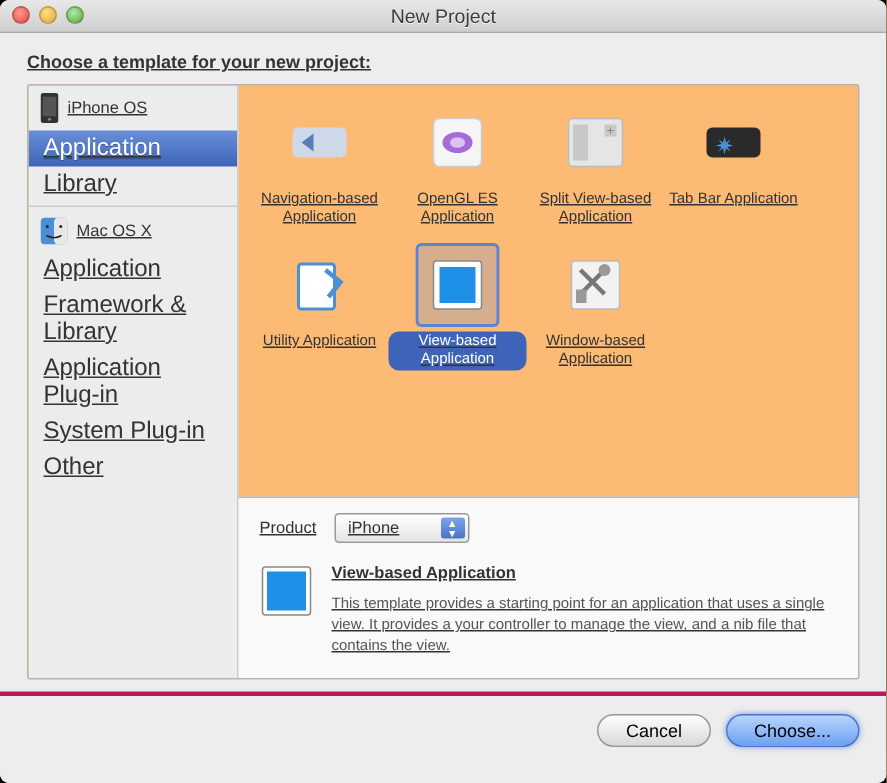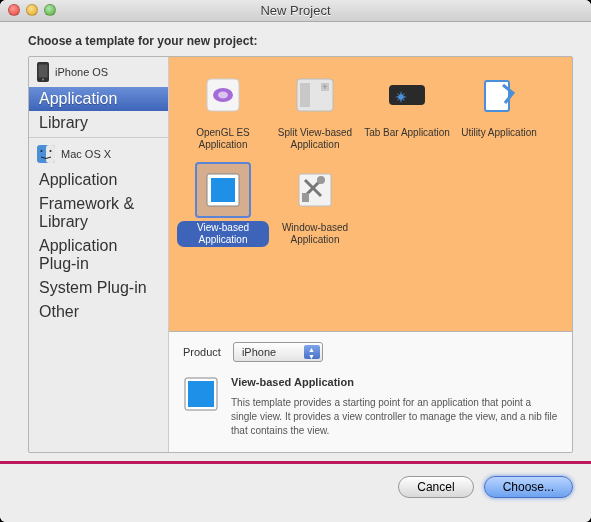--- a/index.html
+++ b/index.html
@@ -5,21 +5,21 @@
 * { margin: 0; padding: 0; box-sizing: border-box; }
 body { background: #000; font-family: "Lucida Grande", Arial, sans-serif; font-size: 11px; color: #333; display: flex; align-items: center; justify-content: center; height: 100vh; }
 .window { width: 591px; height: 522px; background: #ededed; border-radius: 6px; box-shadow: 0 4px 30px rgba(0,0,0,0.5); overflow: hidden; display: flex; flex-direction: column; justify-content: space-between; }
 .titlebar { height: 22px; background: linear-gradient(#e8e8e8, #cfcfcf); border-bottom: 1px solid #aaa; position: relative; display: flex; align-items: center; justify-content: center; }
 .traffic { position: absolute; left: 8px; top: 4px; display: flex; gap: 6px; }
 .tl { width: 12px; height: 12px; border-radius: 50%; border: 0.5px solid rgba(0,0,0,0.2); }
 .tl.red { background: radial-gradient(circle at 40% 35%, #ff9a92, #e0443e); }
 .tl.yel { background: radial-gradient(circle at 40% 35%, #ffe08a, #e0a528); }
 .tl.grn { background: radial-gradient(circle at 40% 35%, #b0eab0, #58a833); }
 .title { font-size: 13px; color: #3a3a3a; text-shadow: 0 1px 0 #fff; }
-.content { flex: 1; padding: 12px 18px 8px 28px; display: flex; flex-direction: column; }
+.content { flex: 1; padding: 12px 18px 8px 18px; display: flex; flex-direction: column; text-decoration: underline; }
 .prompt { font-weight: bold; font-size: 12px; margin-bottom: 8px; }
 .main { flex: 1; display: flex; gap: 0; border: 1px solid #b5b5b5; border-radius: 2px; background: #fdba74; overflow: hidden; }
 .sidebar { width: 140px; background: #ececec; border-right: 1px solid #ccc; }
 .section-hdr { display: flex; align-items: center; gap: 6px; padding: 5px 8px; font-size: 11px; }
 .section-hdr svg { flex-shrink: 0; }
 .sb-item { padding: 3px 10px; font-size: 16px; cursor: default; }
 .sb-item.selected { background: linear-gradient(#6a8fd8, #3d64b8); color: #fff; text-shadow: 0 1px 0 rgba(0,0,0,0.3); }
 .sep { height: 1px; background: #ccc; margin: 2px 0; }
 .right { flex: 1; display: flex; flex-direction: column; }
 .templates { flex: 1; padding: 10px 8px 6px 8px; display: flex; flex-wrap: wrap; align-content: flex-start; }
@@ -85,20 +85,29 @@
         <div class="sb-item">Application</div>
         <div class="sb-item">Framework &amp; Library</div>
         <div class="sb-item">Application Plug-in</div>
         <div class="sb-item">System Plug-in</div>
         <div class="sb-item">Other</div>
       </div>
 
       <div class="right">
         <div class="templates">
 
+          <div class="template">
+            <div class="ticon">
+                <svg width="48" height="48" viewBox="0 0 48 48">
+                  <rect x="6" y="14" width="36" height="20" rx="4" fill="#cfd8e8"></rect>
+                  <path d="M20 18 L12 24 L20 30 Z" fill="#5a7db8"></path>
+                </svg>
+              </div>
+            <div class="tlabel">Navigation-based Application</div>
+          </div>
 
           <div class="template">
             <div class="ticon">
                 <svg width="48" height="48" viewBox="0 0 48 48">
                   <rect x="8" y="8" width="32" height="32" rx="4" fill="#f5f5f5" stroke="#ccc"></rect>
                   <ellipse cx="24" cy="24" rx="10" ry="7" fill="#a56bd8"></ellipse>
                   <ellipse cx="24" cy="24" rx="5" ry="3.5" fill="#fff" opacity="0.6"></ellipse>
                 </svg>
               </div>
             <div class="tlabel">OpenGL ES Application</div>
@@ -172,21 +181,21 @@
           </div>
           <div class="desc-row">
             <div class="desc-icon">
               <svg width="36" height="36" viewBox="0 0 36 36">
                   <rect x="2" y="2" width="32" height="32" rx="2" fill="#fff" stroke="#888"></rect>
                   <rect x="5" y="5" width="26" height="26" fill="#1e90e8"></rect>
                 </svg>
             </div>
             <div class="desc-text">
               <h4>View-based Application</h4>
-              <p>This template provides a starting point for an application that point a single view. It provides a view controller to manage the view, and a nib file that contains the view.</p>
+              <p>This template provides a starting point for an application that uses a single view. It provides a your controller to manage the view, and a nib file that contains the view.</p>
             </div>
           </div>
         </div>
       </div>
     </div>
   </div>
 
   <div class="buttons">
     <button class="btn">Cancel</button>
     <button class="btn primary">Choose...</button>

